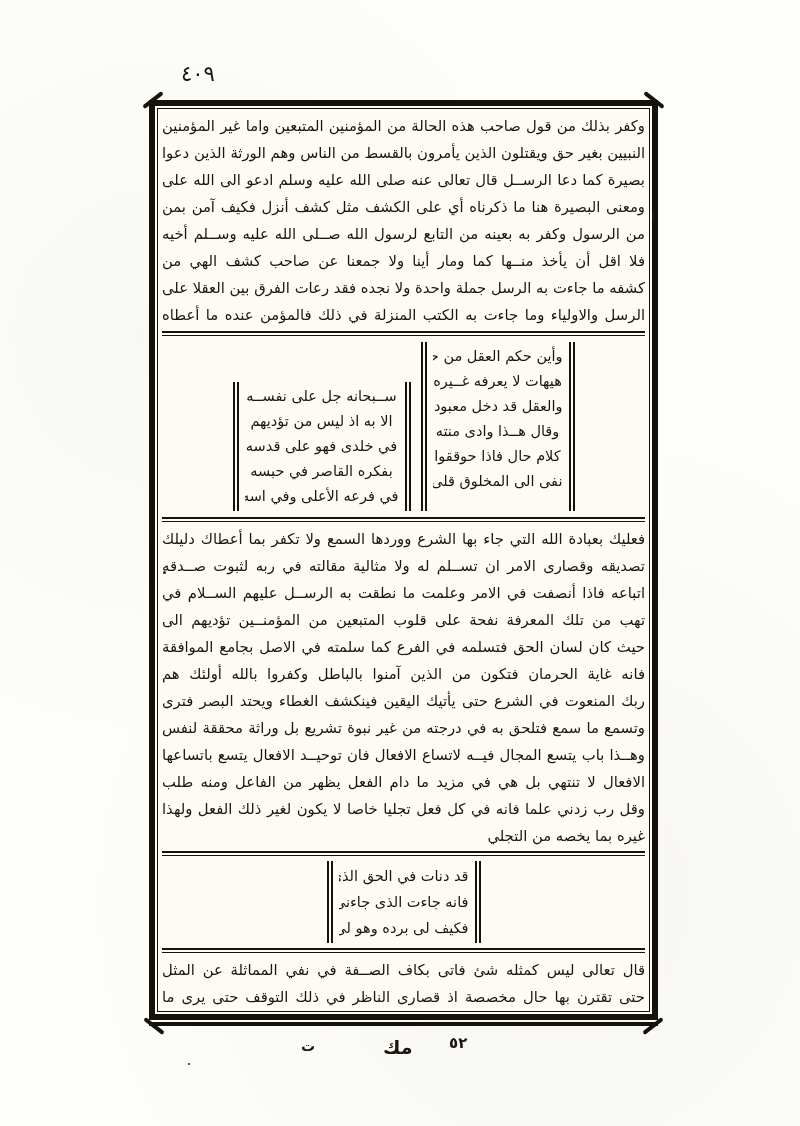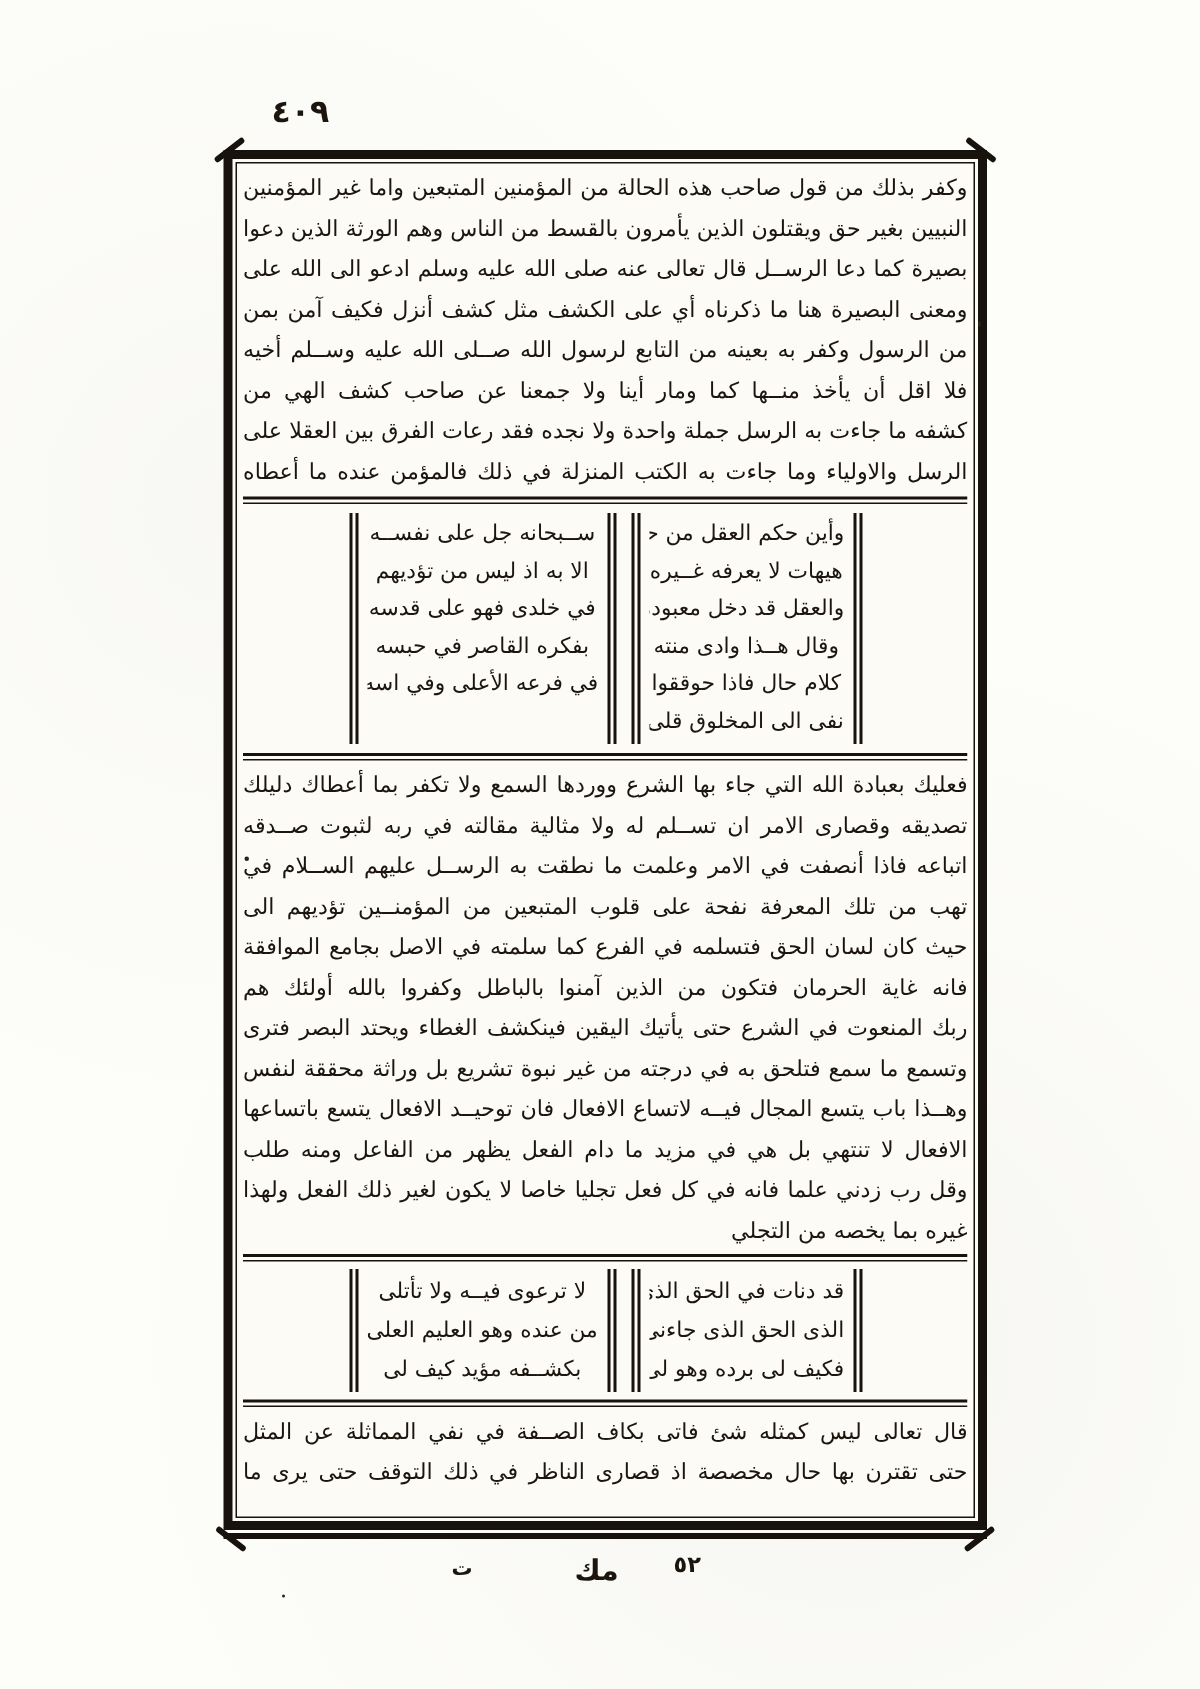--- a/index.html
+++ b/index.html
@@ -12,21 +12,21 @@
   
   .page-surface{
     position:absolute;inset:0;
     background:
       radial-gradient(circle at 20% 30%, rgba(120,110,95,.04), transparent 40%),
       radial-gradient(circle at 70% 80%, rgba(120,110,95,.05), transparent 45%),
       #fdfdfa;
   }
   .page-number{
     position:absolute;top:62px;left:181px;
-    font-size:21px;font-weight:bold;letter-spacing:5px;
+    font-size:21px;font-weight:normal;letter-spacing:5px;
   }
   .frame{
     position:absolute;left:149px;top:100px;width:509px;height:920px;
     box-sizing:border-box;border:6px solid #17120c;background:#fcfbf6;
   }
   .frame::before{ 
     content:"";position:absolute;inset:2px;border:1.5px solid #17120c;pointer-events:none;
   }
   .frame::after{ 
     content:"";position:absolute;left:-6px;right:-6px;bottom:-12px;height:4px;background:#17120c;
@@ -52,21 +52,21 @@
   .rule.tight{margin-top:2px;}
 
   .poetry{display:flex;justify-content:center;gap:10px;margin-top:3px;padding:3px 0;}
   .poetry.tight{margin-top:2px;}
   .pcol{
     box-sizing:border-box;
     border-left:6px double #17120c;border-right:6px double #17120c;
     padding:2px 6px;
   }
   .pcol-right{width:154px;}
-  .pcol-left{width:178px;}
+  .pcol-left{width:178px;margin-top:40px;}
   .pline{height:25px;line-height:25px;font-size:14.5px;text-align:center;white-space:nowrap;overflow:hidden;}
   .poetry-2 .pline{height:26px;line-height:26px;}
 
   .footer-mark{position:absolute;font-weight:bold;}
   .footer-sig{top:1034px;left:449px;font-size:15px;}
   .footer-mid{top:1036px;left:383px;font-size:19px;}
   .footer-left{top:1038px;left:301px;font-size:14px;}
 
   .speck{position:absolute;background:#2a221a;border-radius:50%;}
   .speck.s1{left:163px;top:571px;width:3px;height:3px;}
@@ -134,27 +134,22 @@
         <div class="line">الافعال لا تنتهي بل هي في مزيد ما دام الفعل يظهر من الفاعل ومنه طلب المزيد في قوله تعالى</div>
         <div class="line">وقل رب زدني علما فانه في كل فعل تجليا خاصا لا يكون لغير ذلك الفعل ولهذا يتميز كل فعل عن</div>
         <div class="line">غيره بما يخصه من التجلي</div>
       </div>
 
     <div class="rule tight"></div>
 
     <div class="poetry poetry-2 tight">
       <div class="pcol pcol-right">
           <div class="pline">قد دنات في الحق الذى قلته</div>
-          <div class="pline">الذى الحق الذى جاءنى</div>
+          <div class="pline">فانه جاءت الذى جاءنى</div>
           <div class="pline">فكيف لى برده وهو لى</div>
-        </div>
-      <div class="pcol pcol-left">
-          <div class="pline">لا ترعوى فيــه ولا تأتلى</div>
-          <div class="pline">من عنده وهو العليم العلى</div>
-          <div class="pline">بكشــفه مؤيد كيف لى</div>
         </div>
     </div>
 
     <div class="rule tight"></div>
 
     <div class="para para-bottom">
         <div class="line">قال تعالى ليس كمثله شئ فاتى بكاف الصــفة في نفي المماثلة عن المثل المفروض ولها عموم النفي</div>
         <div class="line">حتى تقترن بها حال مخصصة اذ قصارى الناظر في ذلك التوقف حتى يرى ما تعطيه قرائن الاحوال</div>
       </div>
 

